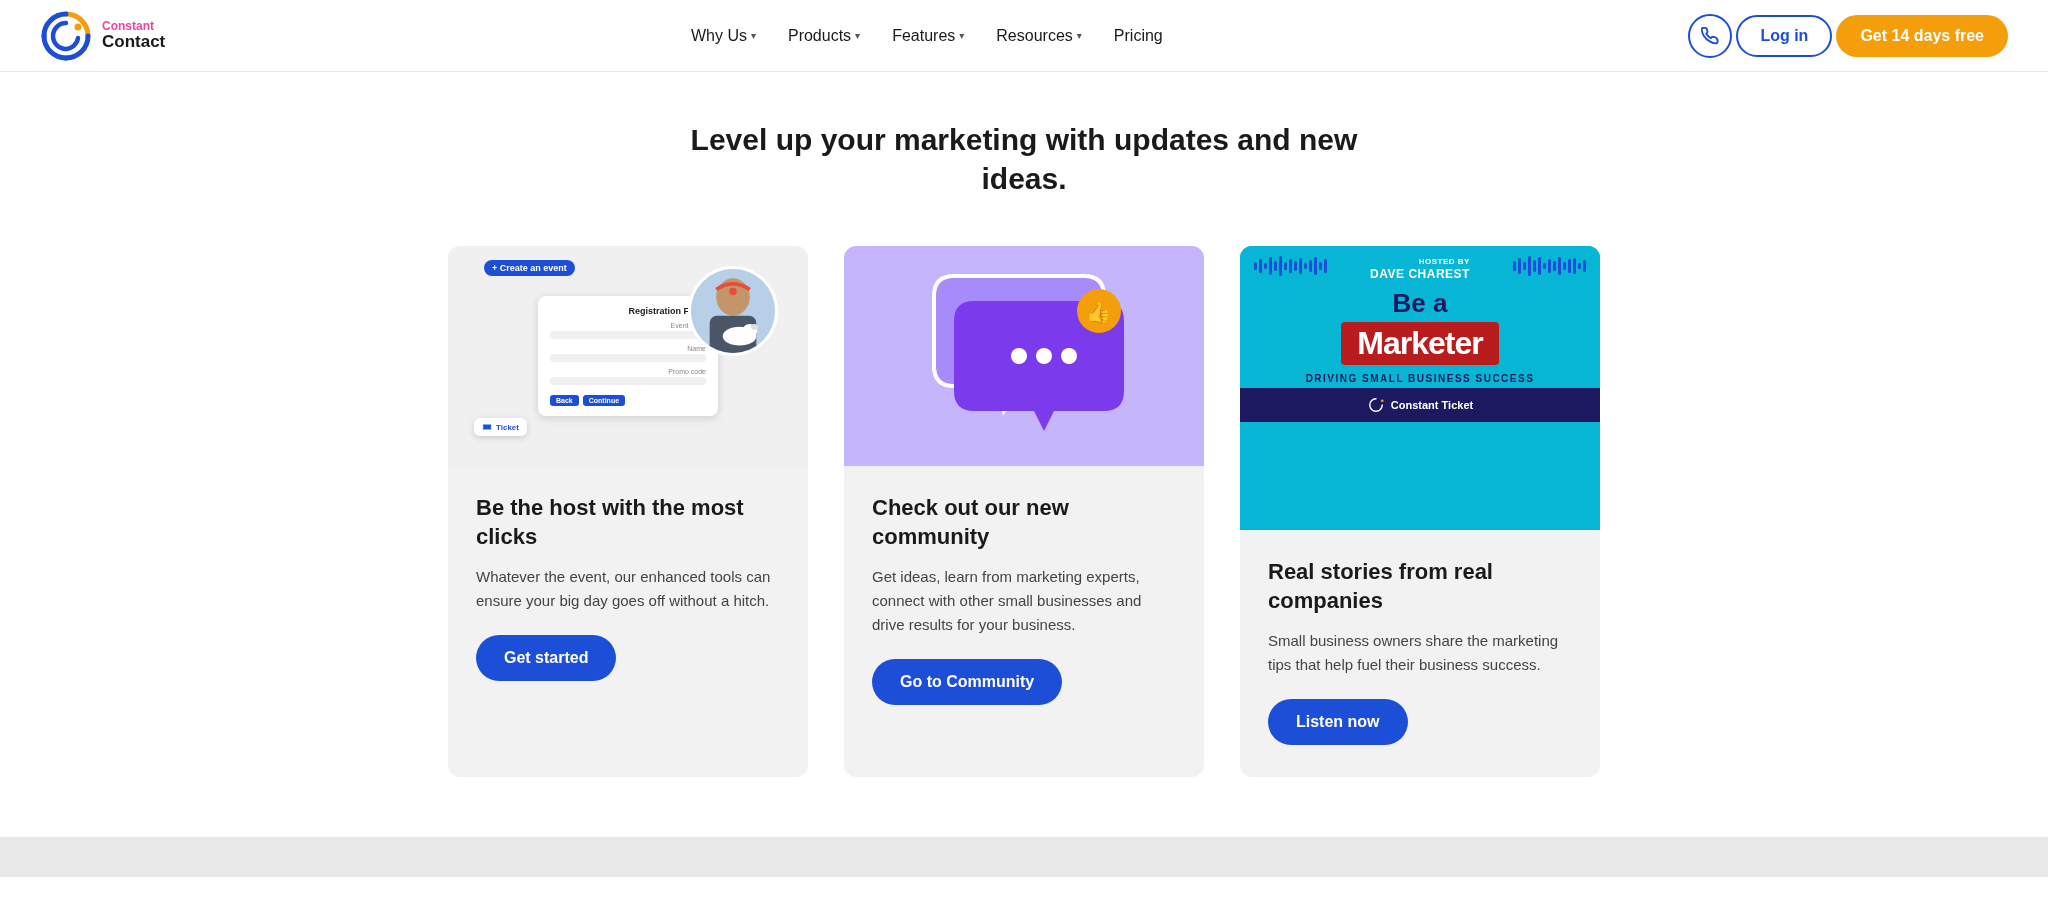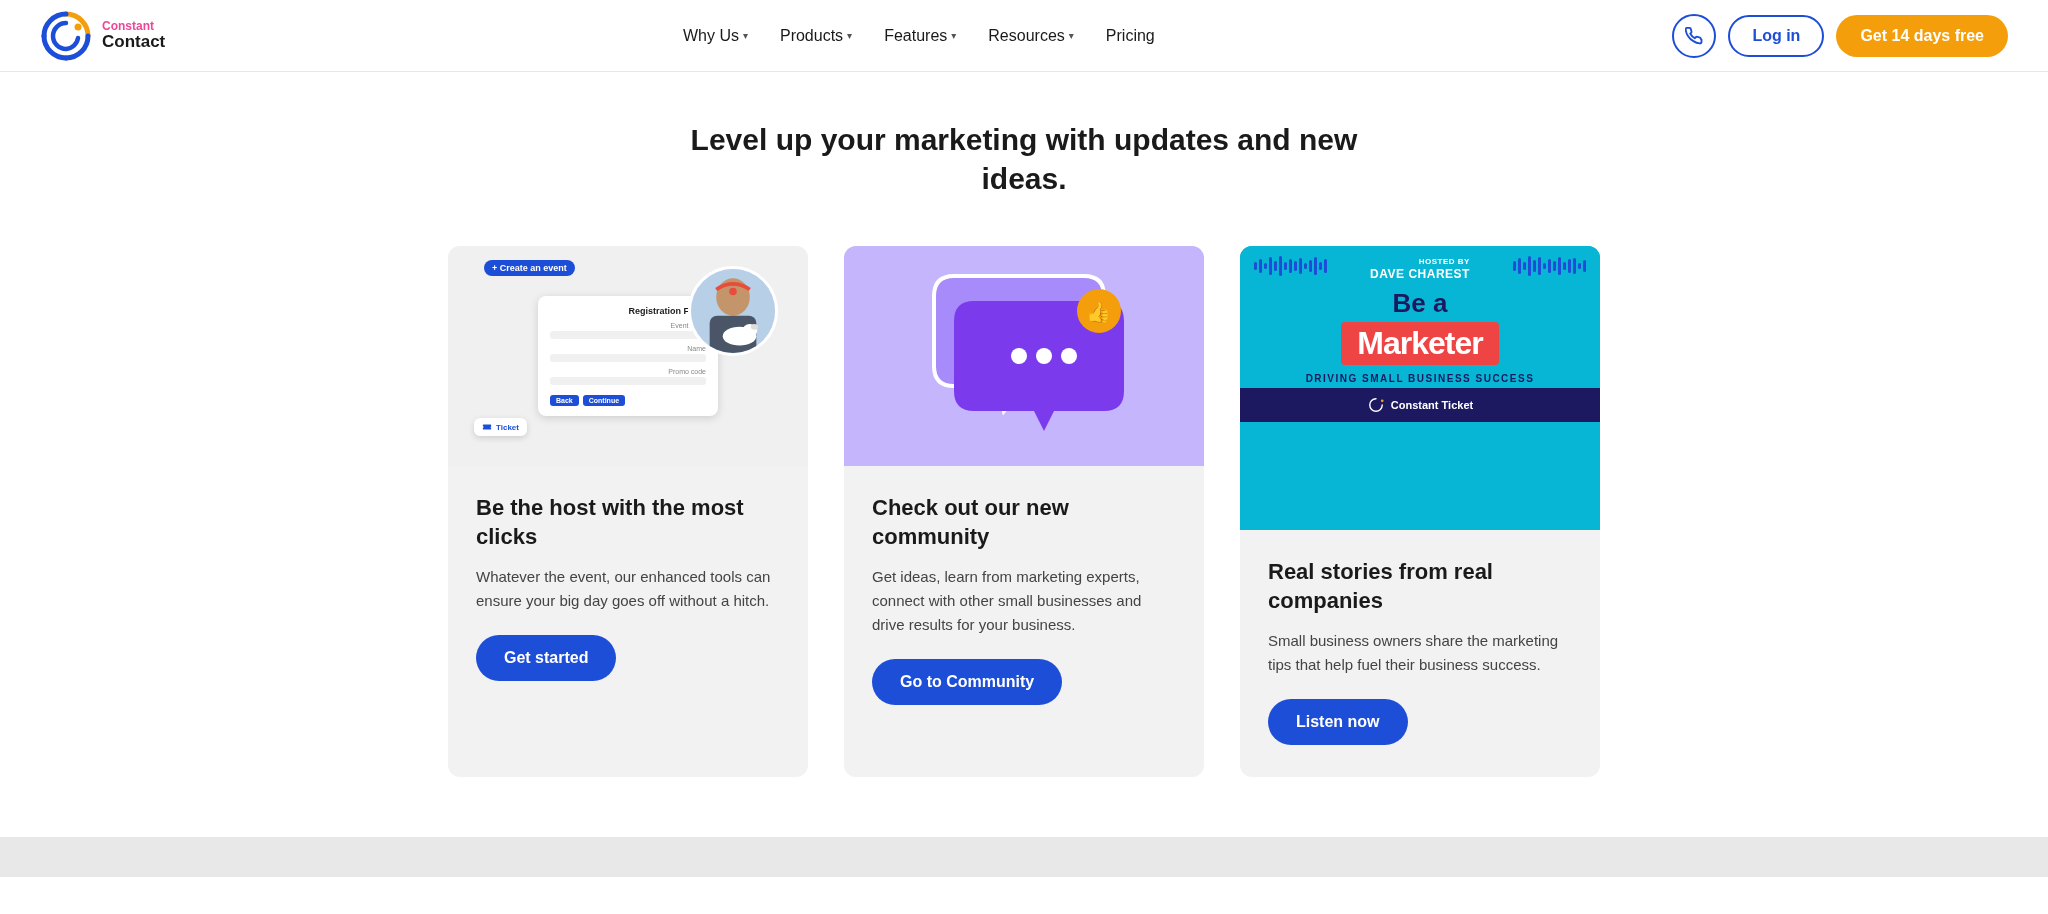--- a/index.html
+++ b/index.html
@@ -56,21 +56,21 @@
       font-weight: 500;
       padding: 8px 12px;
     }
     .nav-links li a .chevron {
       font-size: 10px;
       color: #555;
     }
     .nav-actions {
       display: flex;
       align-items: center;
-      gap: 12px;
+      gap: 4px;
     }
     .btn-phone {
       width: 44px;
       height: 44px;
       border-radius: 50%;
       border: 2px solid #1d4ed8;
       background: #fff;
       color: #1d4ed8;
       font-size: 18px;
       cursor: pointer;
@@ -456,21 +456,21 @@
           <div style="background:#1d4ed8;width:3px;height:8px;border-radius:2px;"></div>
           <div style="background:#1d4ed8;width:3px;height:14px;border-radius:2px;"></div>
           <div style="background:#1d4ed8;width:3px;height:16px;border-radius:2px;"></div>
           <div style="background:#1d4ed8;width:3px;height:6px;border-radius:2px;"></div>
           <div style="background:#1d4ed8;width:3px;height:12px;border-radius:2px;"></div>
         </div>
       </div>
 
       <div style="background:#06b6d4;text-align:center;padding:8px 20px 4px;flex:1;display:flex;flex-direction:column;align-items:center;justify-content:center;">
         <div style="font-size:26px;font-weight:900;color:#1d1960;line-height:1.1;">Be a</div>
-        <div style="background:#ef4444;padding:3px 16px;border-radius:4px;margin:4px 0;">
+        <div style="background:#b91c1c;padding:3px 16px;border-radius:4px;margin:4px 0;">
           <span style="font-size:32px;font-weight:900;color:#fff;letter-spacing:-1px;">Marketer</span>
         </div>
         <div style="font-size:10px;color:#1d1960;font-weight:700;letter-spacing:1.5px;text-transform:uppercase;margin-top:4px;">DRIVING SMALL BUSINESS SUCCESS</div>
       </div>
 
       <div style="background:#1d1960;display:flex;align-items:center;justify-content:center;gap:6px;padding:8px 14px;">
 
         <svg width="18" height="18" viewBox="0 0 52 52">
           <circle cx="26" cy="26" r="24" fill="#1d1960"></circle>
           <path d="M26 8 A18 18 0 1 0 44 26" stroke="#fff" stroke-width="4" fill="none" stroke-linecap="round"></path>

